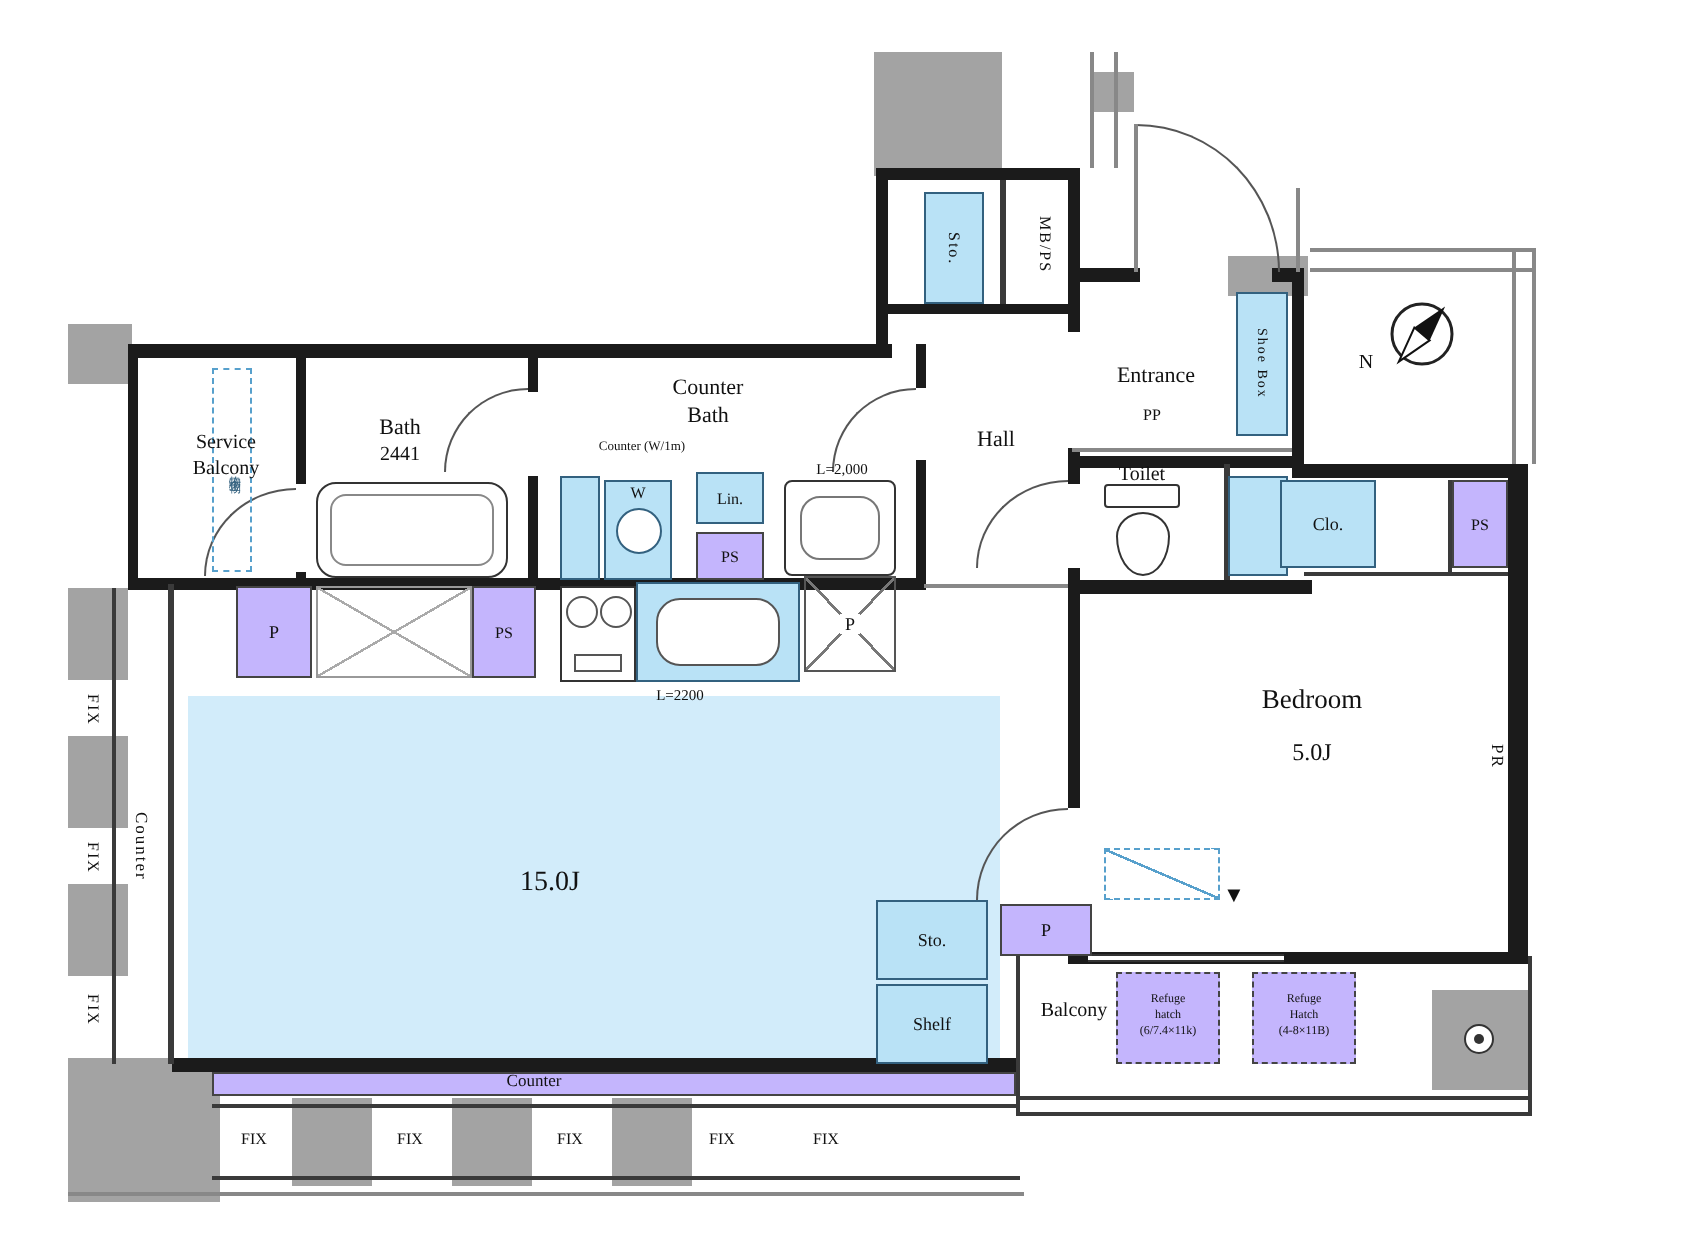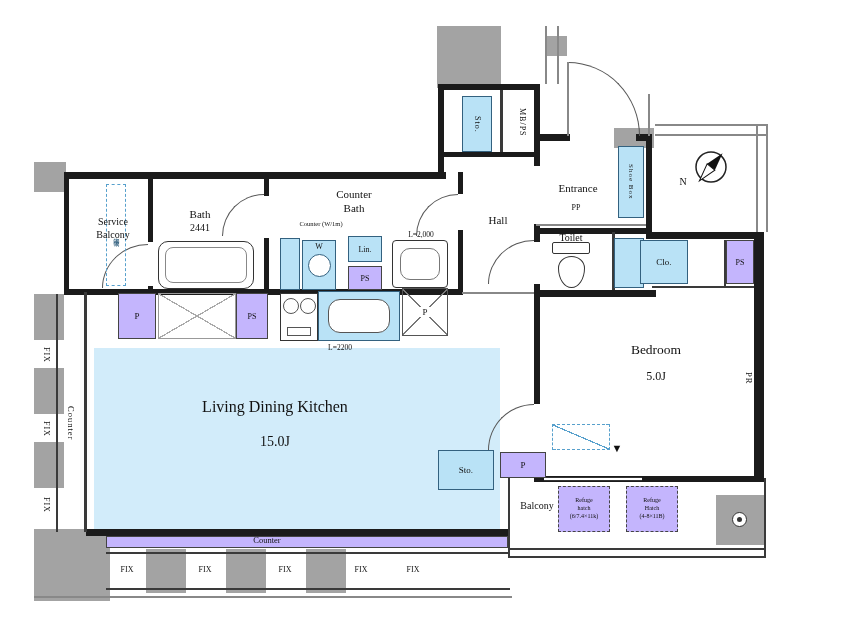--- a/index.html
+++ b/index.html
@@ -157,20 +157,23 @@
   <div style="position:absolute;left:287px;top:327px;width:24px;height:9px;border:1px solid #555;box-sizing:border-box"></div>
   <div class="blue" style="left:318px;top:291px;width:82px;height:50px"></div>
   <div class="fixt" style="left:328px;top:299px;width:62px;height:34px;border:1px solid #555;border-radius:12px"></div>
   <div class="xhatch" style="left:402px;top:288px;width:46px;height:48px;display:flex;align-items:center;justify-content:center">
     <span style="font-size:9px;background:#fff;padding:0 2px">P</span>
   </div>
 
   <div class="blue" style="left:438px;top:450px;width:56px;height:40px">
     <span style="font-size:9px">Sto.</span>
   </div>
+  <div class="blue" style="left:438px;top:492px;width:56px;height:40px">
+    <span style="font-size:9px">Shelf</span>
+  </div>
   <div class="wbox" style="left:500px;top:452px;width:46px;height:26px">
     <span style="font-size:9px">P</span>
   </div>
   <div class="dashedblue" style="left:552px;top:424px;width:58px;height:26px;background:
     linear-gradient(to top right,transparent calc(50% - .6px),#57a0cc calc(50% - .6px),#57a0cc calc(50% + .6px),transparent calc(50% + .6px))"></div>
   <div class="lbl" style="left:608px;top:442px;width:18px;font-size:11px;color:#111">▼</div>
   <div class="wbox" style="left:558px;top:486px;width:52px;height:46px;border-style:dashed">
     <div class="stack">
       <span>Refuge</span>
       <span>hatch</span>
@@ -200,21 +203,20 @@
   <div class="lbl" style="left:288px;top:220px;width:66px;font-size:6.5px">Counter (W/1m)</div>
   <div class="lbl" style="left:396px;top:231px;width:50px;font-size:7.5px">L=2,000</div>
   <div class="lbl" style="left:476px;top:214px;width:44px;font-size:11px">Hall</div>
   <div class="lbl" style="left:546px;top:182px;width:64px;font-size:11px">Entrance</div>
   <div class="lbl" style="left:564px;top:204px;width:24px;font-size:8px">PP</div>
   <div class="lbl vtext" style="left:508px;top:92px;width:18px;height:60px;font-size:8px">MB/PS</div>
   <div class="lbl" style="left:548px;top:232px;width:46px;font-size:10px">Toilet</div>
   <div class="lbl" style="left:608px;top:342px;width:96px;font-size:13.5px">Bedroom</div>
   <div class="lbl" style="left:626px;top:370px;width:60px;font-size:12px">5.0J</div>
   <div class="lbl vtext" style="left:740px;top:362px;width:13px;height:32px;font-size:8.5px">PR</div>
-  <div class="lbl" style="left:150px;top:398px;width:250px;font-size:16px">Living Dining Kitchen</div>
   <div class="lbl" style="left:235px;top:434px;width:80px;font-size:14px">15.0J</div>
   <div class="lbl" style="left:314px;top:344px;width:52px;font-size:7.5px">L=2200</div>
   <div class="lbl" style="left:510px;top:500px;width:54px;font-size:10px">Balcony</div>
 
   <div class="lbl" style="left:110px;top:566px;width:34px;font-size:8px">FIX</div>
   <div class="lbl" style="left:188px;top:566px;width:34px;font-size:8px">FIX</div>
   <div class="lbl" style="left:268px;top:566px;width:34px;font-size:8px">FIX</div>
   <div class="lbl" style="left:344px;top:566px;width:34px;font-size:8px">FIX</div>
   <div class="lbl" style="left:396px;top:566px;width:34px;font-size:8px">FIX</div>
   <div class="lbl vtext" style="left:38px;top:340px;width:12px;height:30px;font-size:8px">FIX</div>

